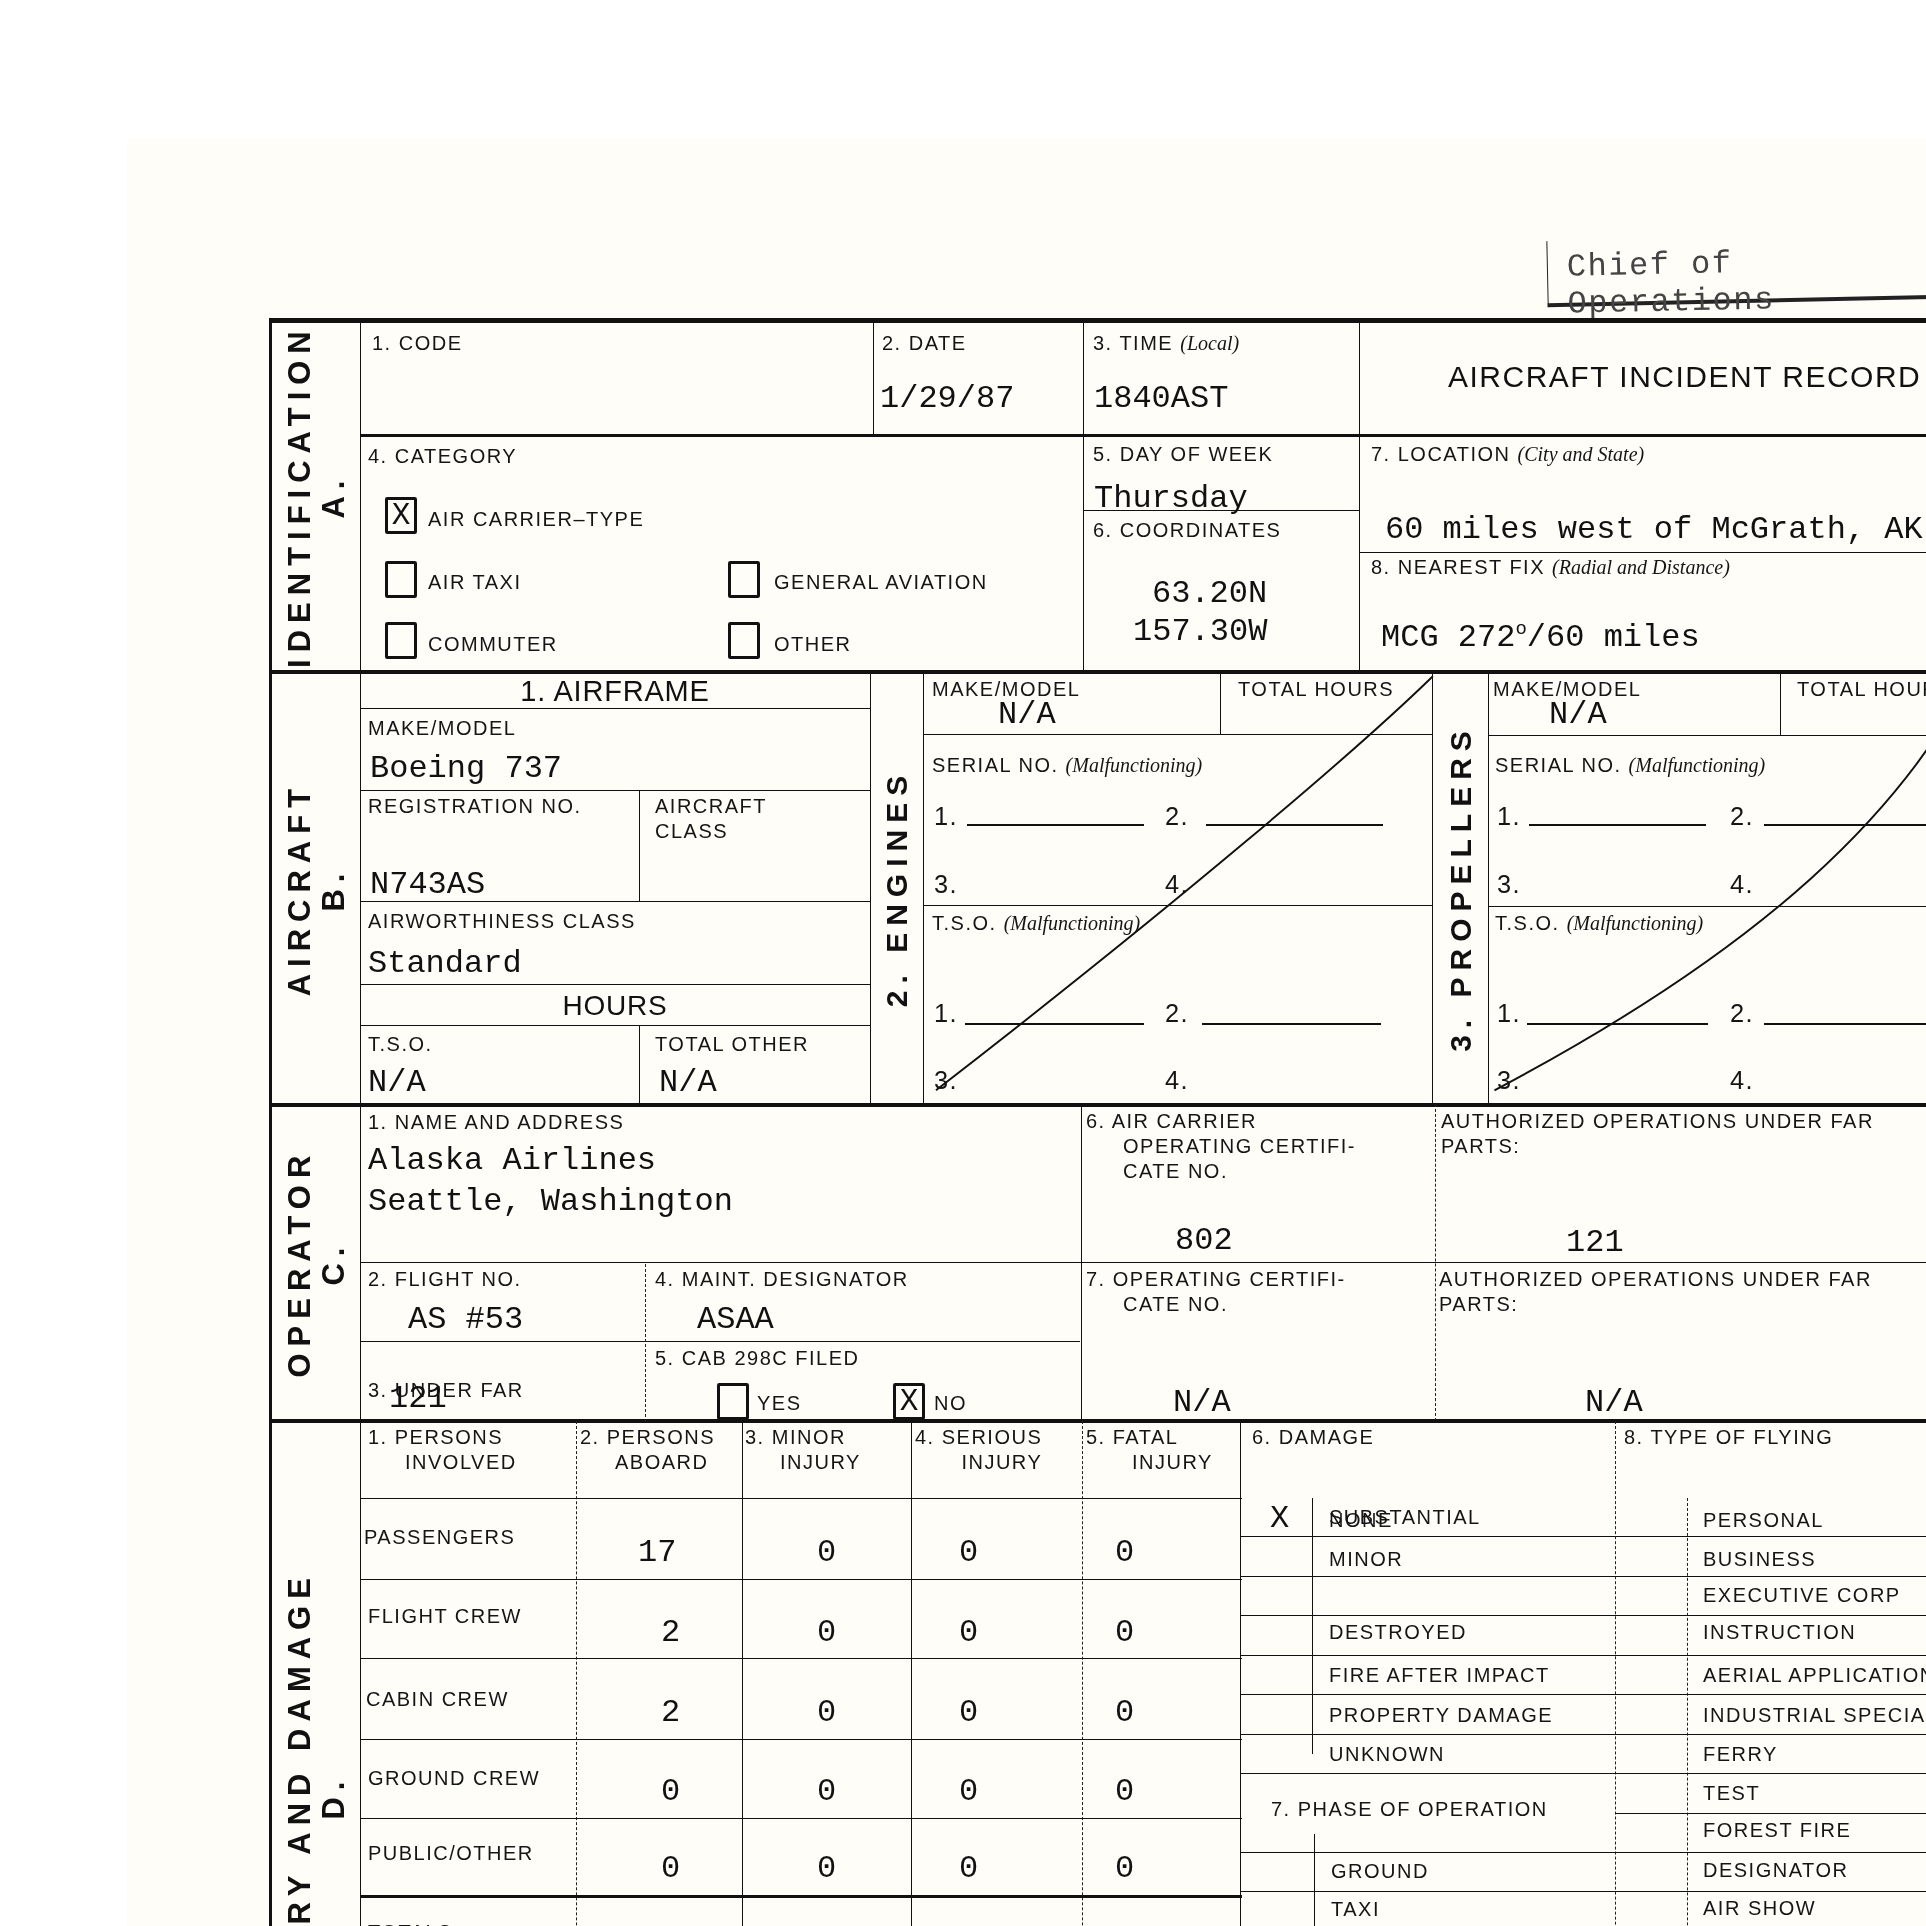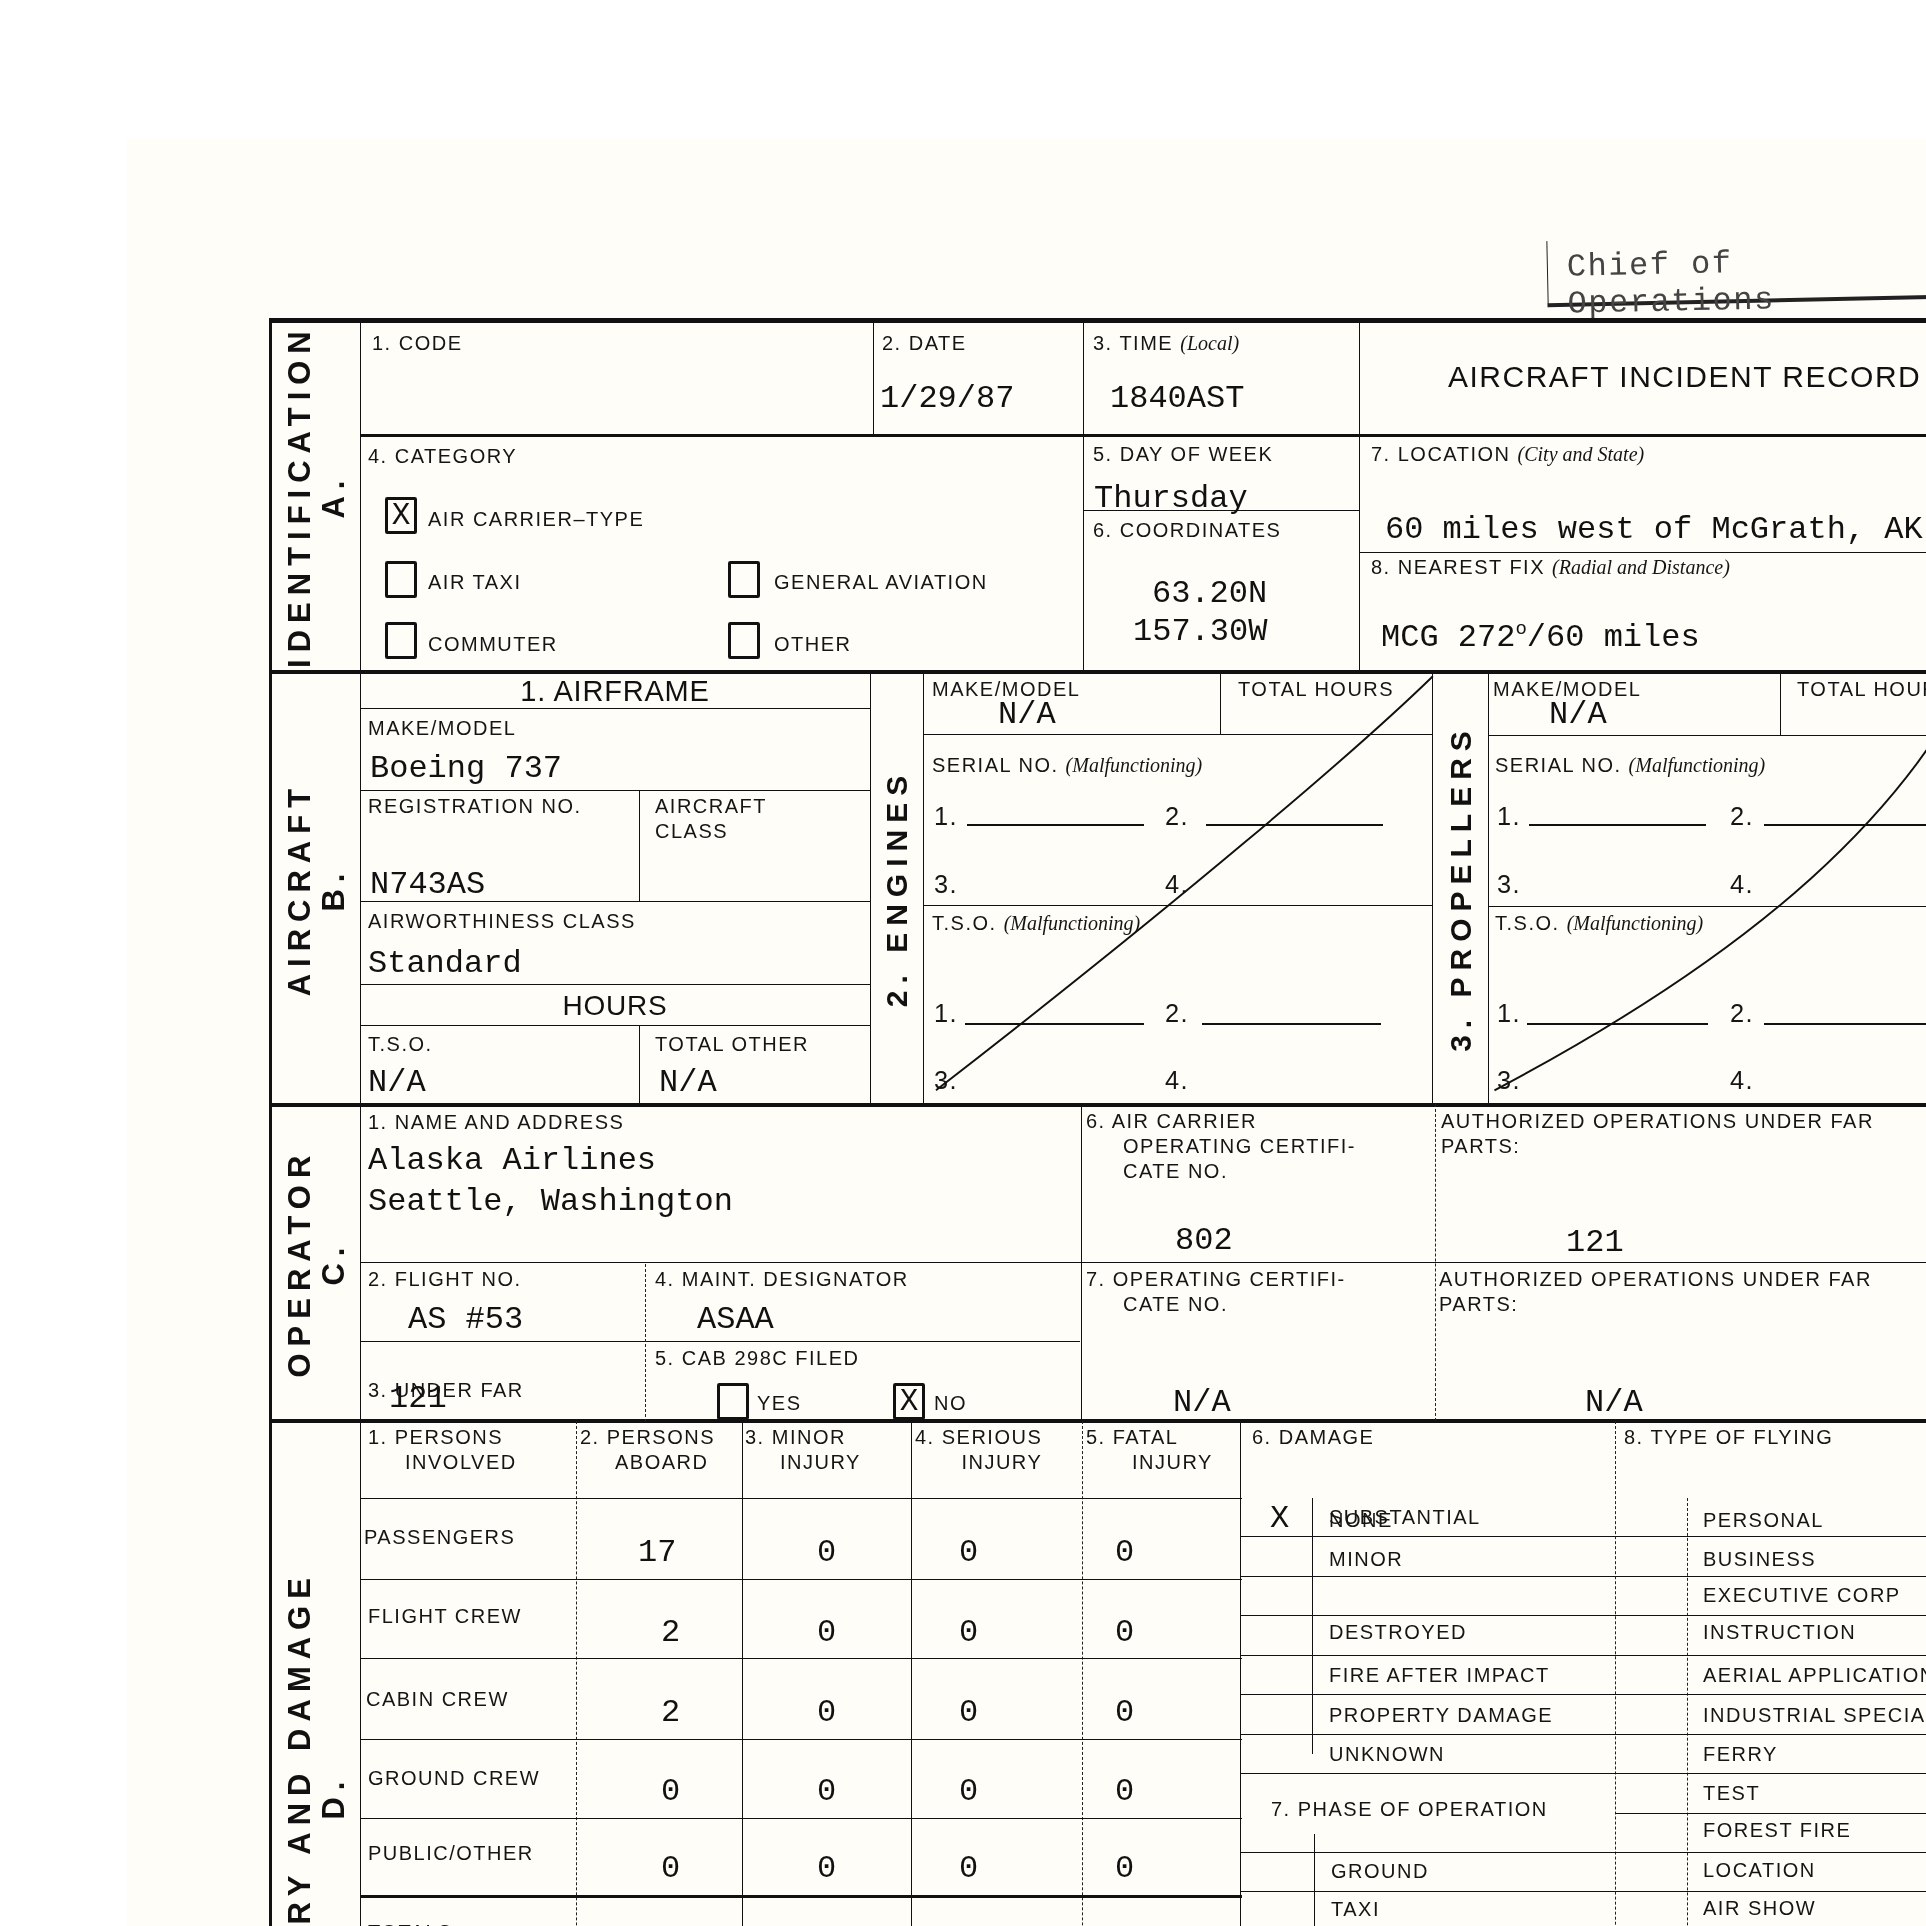--- a/index.html
+++ b/index.html
@@ -60,21 +60,21 @@
   <div class="vl" style="left:1359px; top:320px; height:351px;"></div>
   <div class="hl" style="left:360px; top:434px; width:1633px;"></div>
   <div class="hl thin" style="left:1083px; top:510px; width:277px;"></div>
   <div class="hl thin" style="left:1359px; top:552px; width:636px;"></div>
 
   <div class="lbl" style="left:372px; top:331px;">1.  CODE</div>
   <div class="val" style="left:372px; top:381px;"></div>
   <div class="lbl" style="left:882px; top:331px;">2.  DATE</div>
   <div class="val" style="left:880px; top:383px;">1/29/87</div>
   <div class="lbl" style="left:1093px; top:331px;"><span>3.  TIME</span> <i>(Local)</i></div>
-  <div class="val" style="left:1094px; top:383px;margin-left:16px;">1840AST</div>
+  <div class="val" style="left:1094px; top:383px;">1840AST</div>
   <div class="title" style="left:1448px; top:360px;">AIRCRAFT INCIDENT RECORD</div>
 
   <div class="lbl" style="left:368px; top:444px;">4.  CATEGORY</div>
   <div class="cb" style="left:385px; top:497px;">X</div>
   <div class="lbl" style="left:428px; top:507px;">AIR CARRIER–TYPE</div>
   <div class="cb" style="left:385px; top:561px;"></div>
   <div class="lbl" style="left:428px; top:570px;">AIR TAXI</div>
   <div class="cb" style="left:728px; top:561px;"></div>
   <div class="lbl" style="left:774px; top:570px;">GENERAL AVIATION</div>
   <div class="cb" style="left:385px; top:622px;"></div>
@@ -363,17 +363,17 @@
 
   <div class="lbl" style="left:1703px; top:1508px;">PERSONAL</div>
   <div class="lbl" style="left:1703px; top:1547px;">BUSINESS</div>
   <div class="lbl" style="left:1703px; top:1583px;">EXECUTIVE CORP</div>
   <div class="lbl" style="left:1703px; top:1620px;">INSTRUCTION</div>
   <div class="lbl" style="left:1703px; top:1663px;">AERIAL APPLICATION</div>
   <div class="lbl" style="left:1703px; top:1703px;">INDUSTRIAL SPECIAL</div>
   <div class="lbl" style="left:1703px; top:1742px;">FERRY</div>
   <div class="lbl" style="left:1703px; top:1781px;">TEST</div>
   <div class="lbl" style="left:1703px; top:1818px;">FOREST FIRE</div>
-  <div class="lbl" style="left:1703px; top:1858px;">LOCATION</div>
+  <div class="lbl" style="left:1703px; top:1858px;">DESIGNATOR</div>
   <div class="lbl" style="left:1703px; top:1896px;">AIR SHOW</div>
 
 </div>
 
 
 </body></html>

